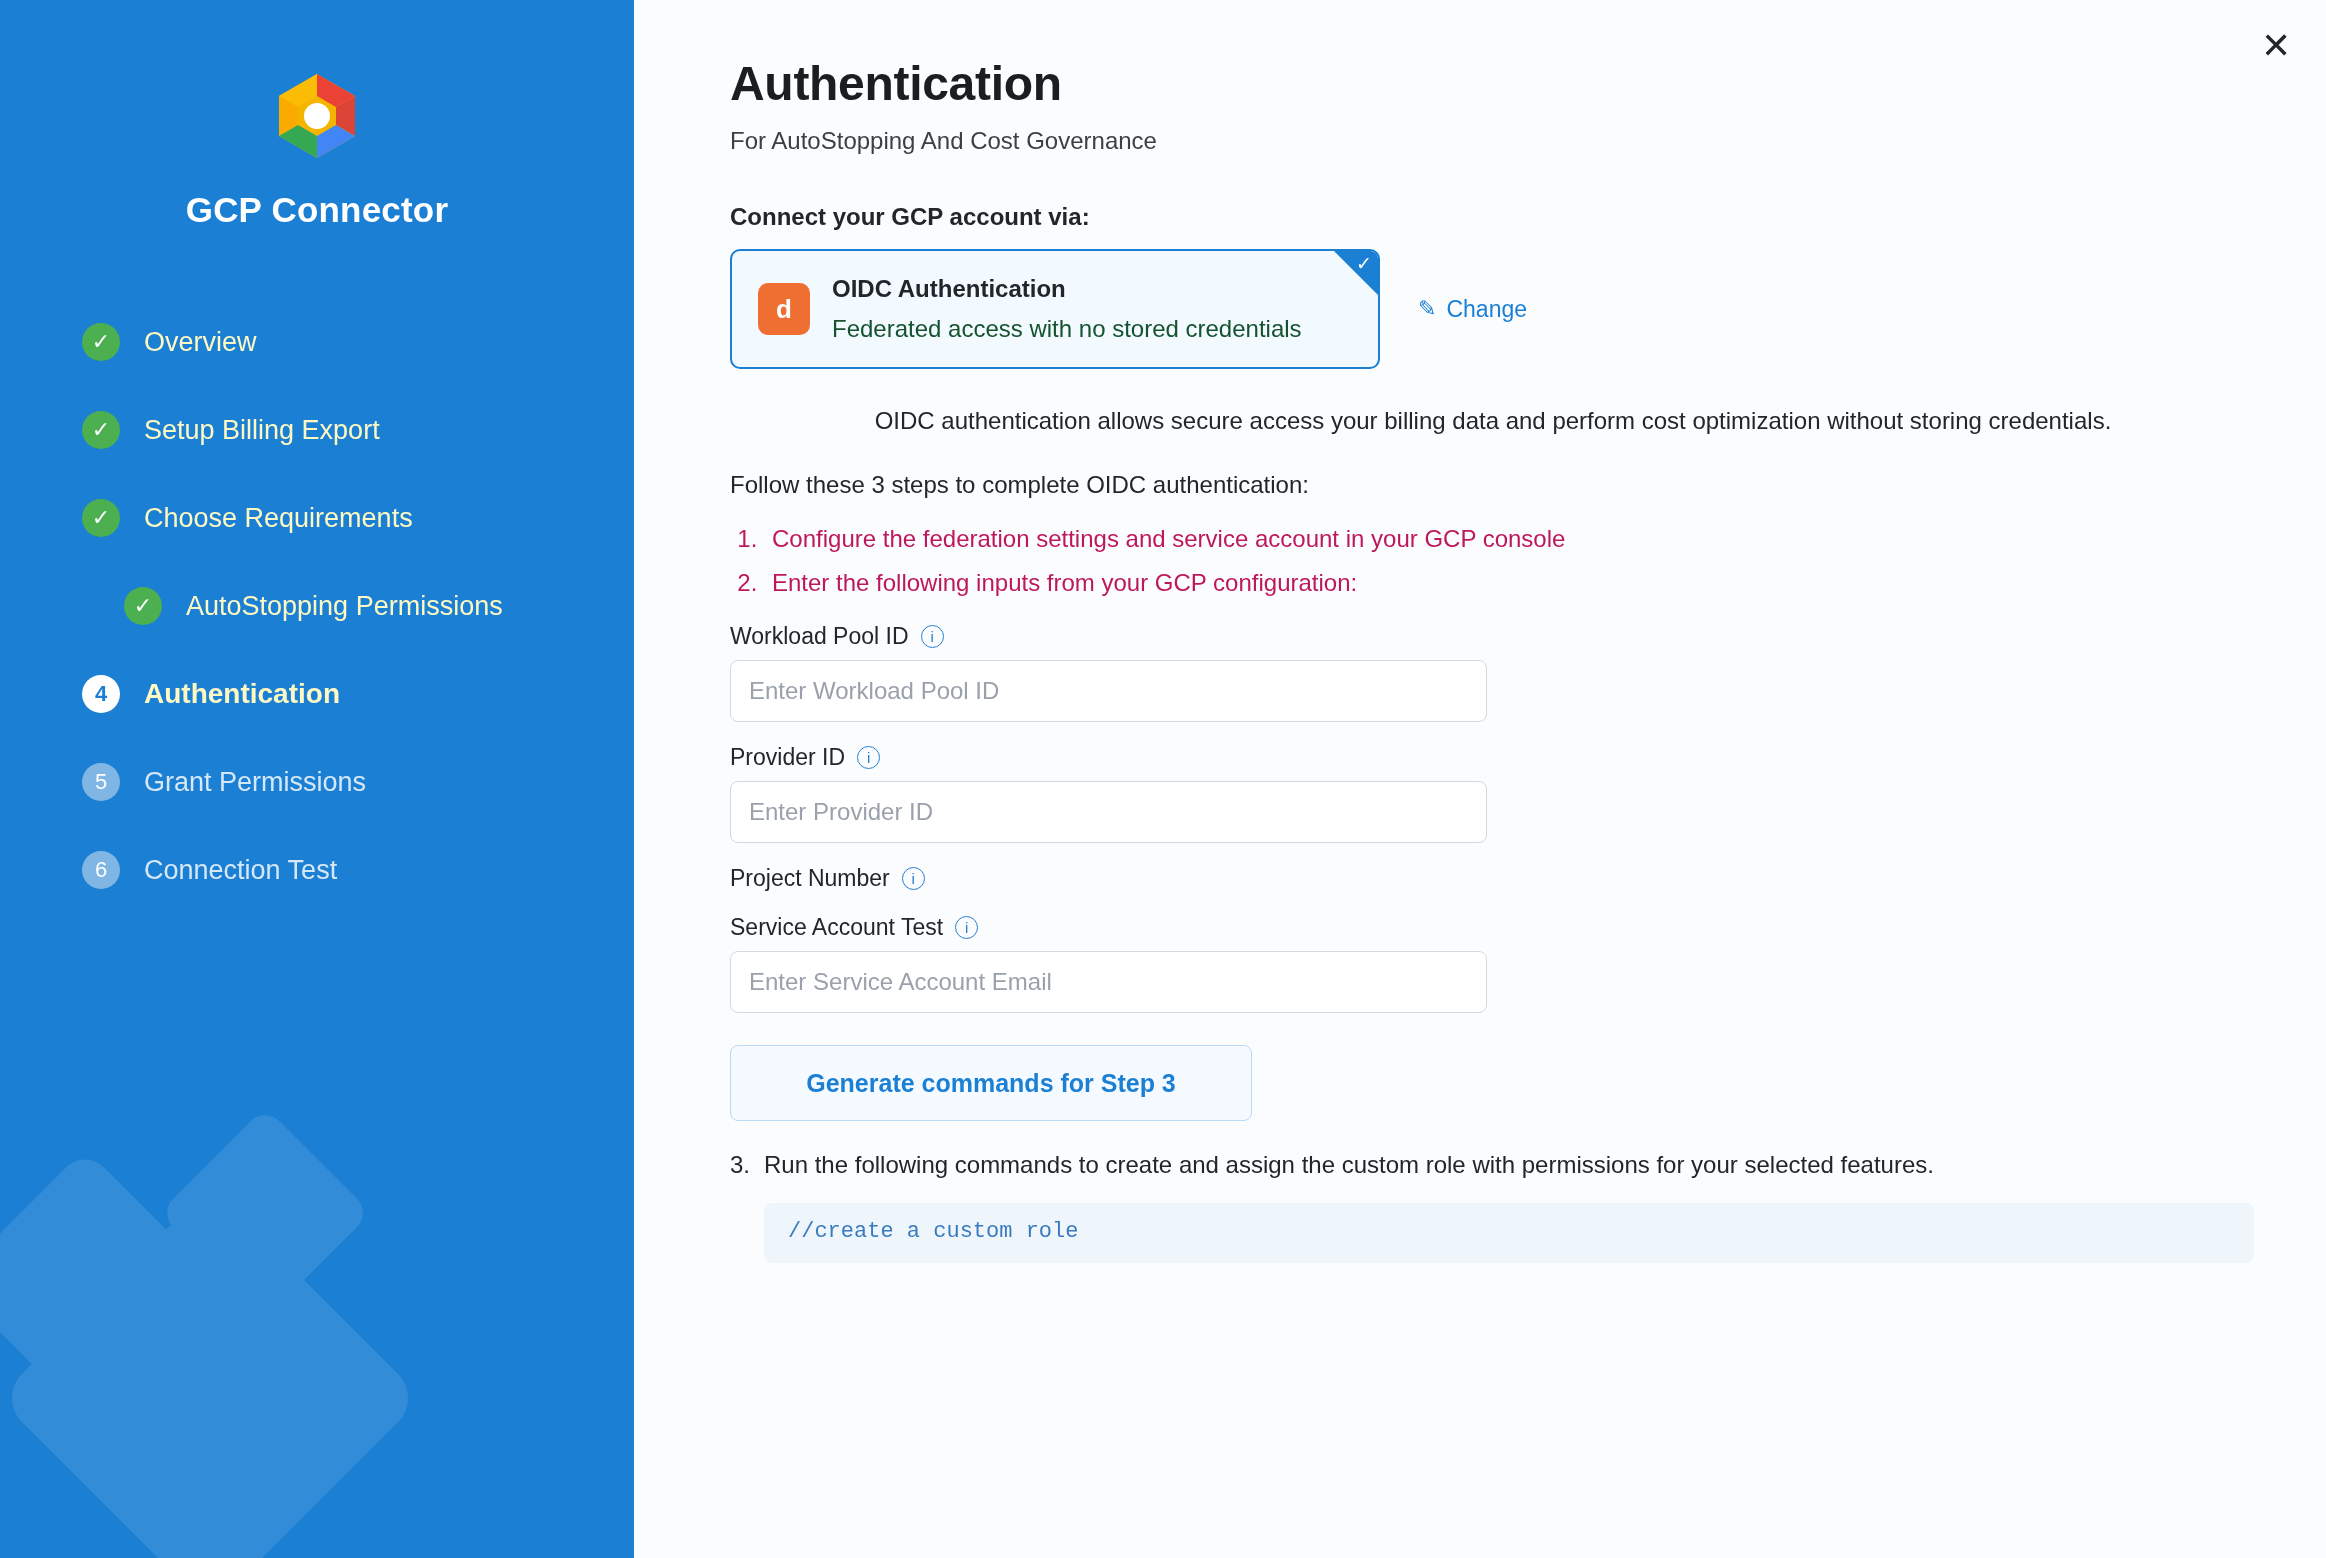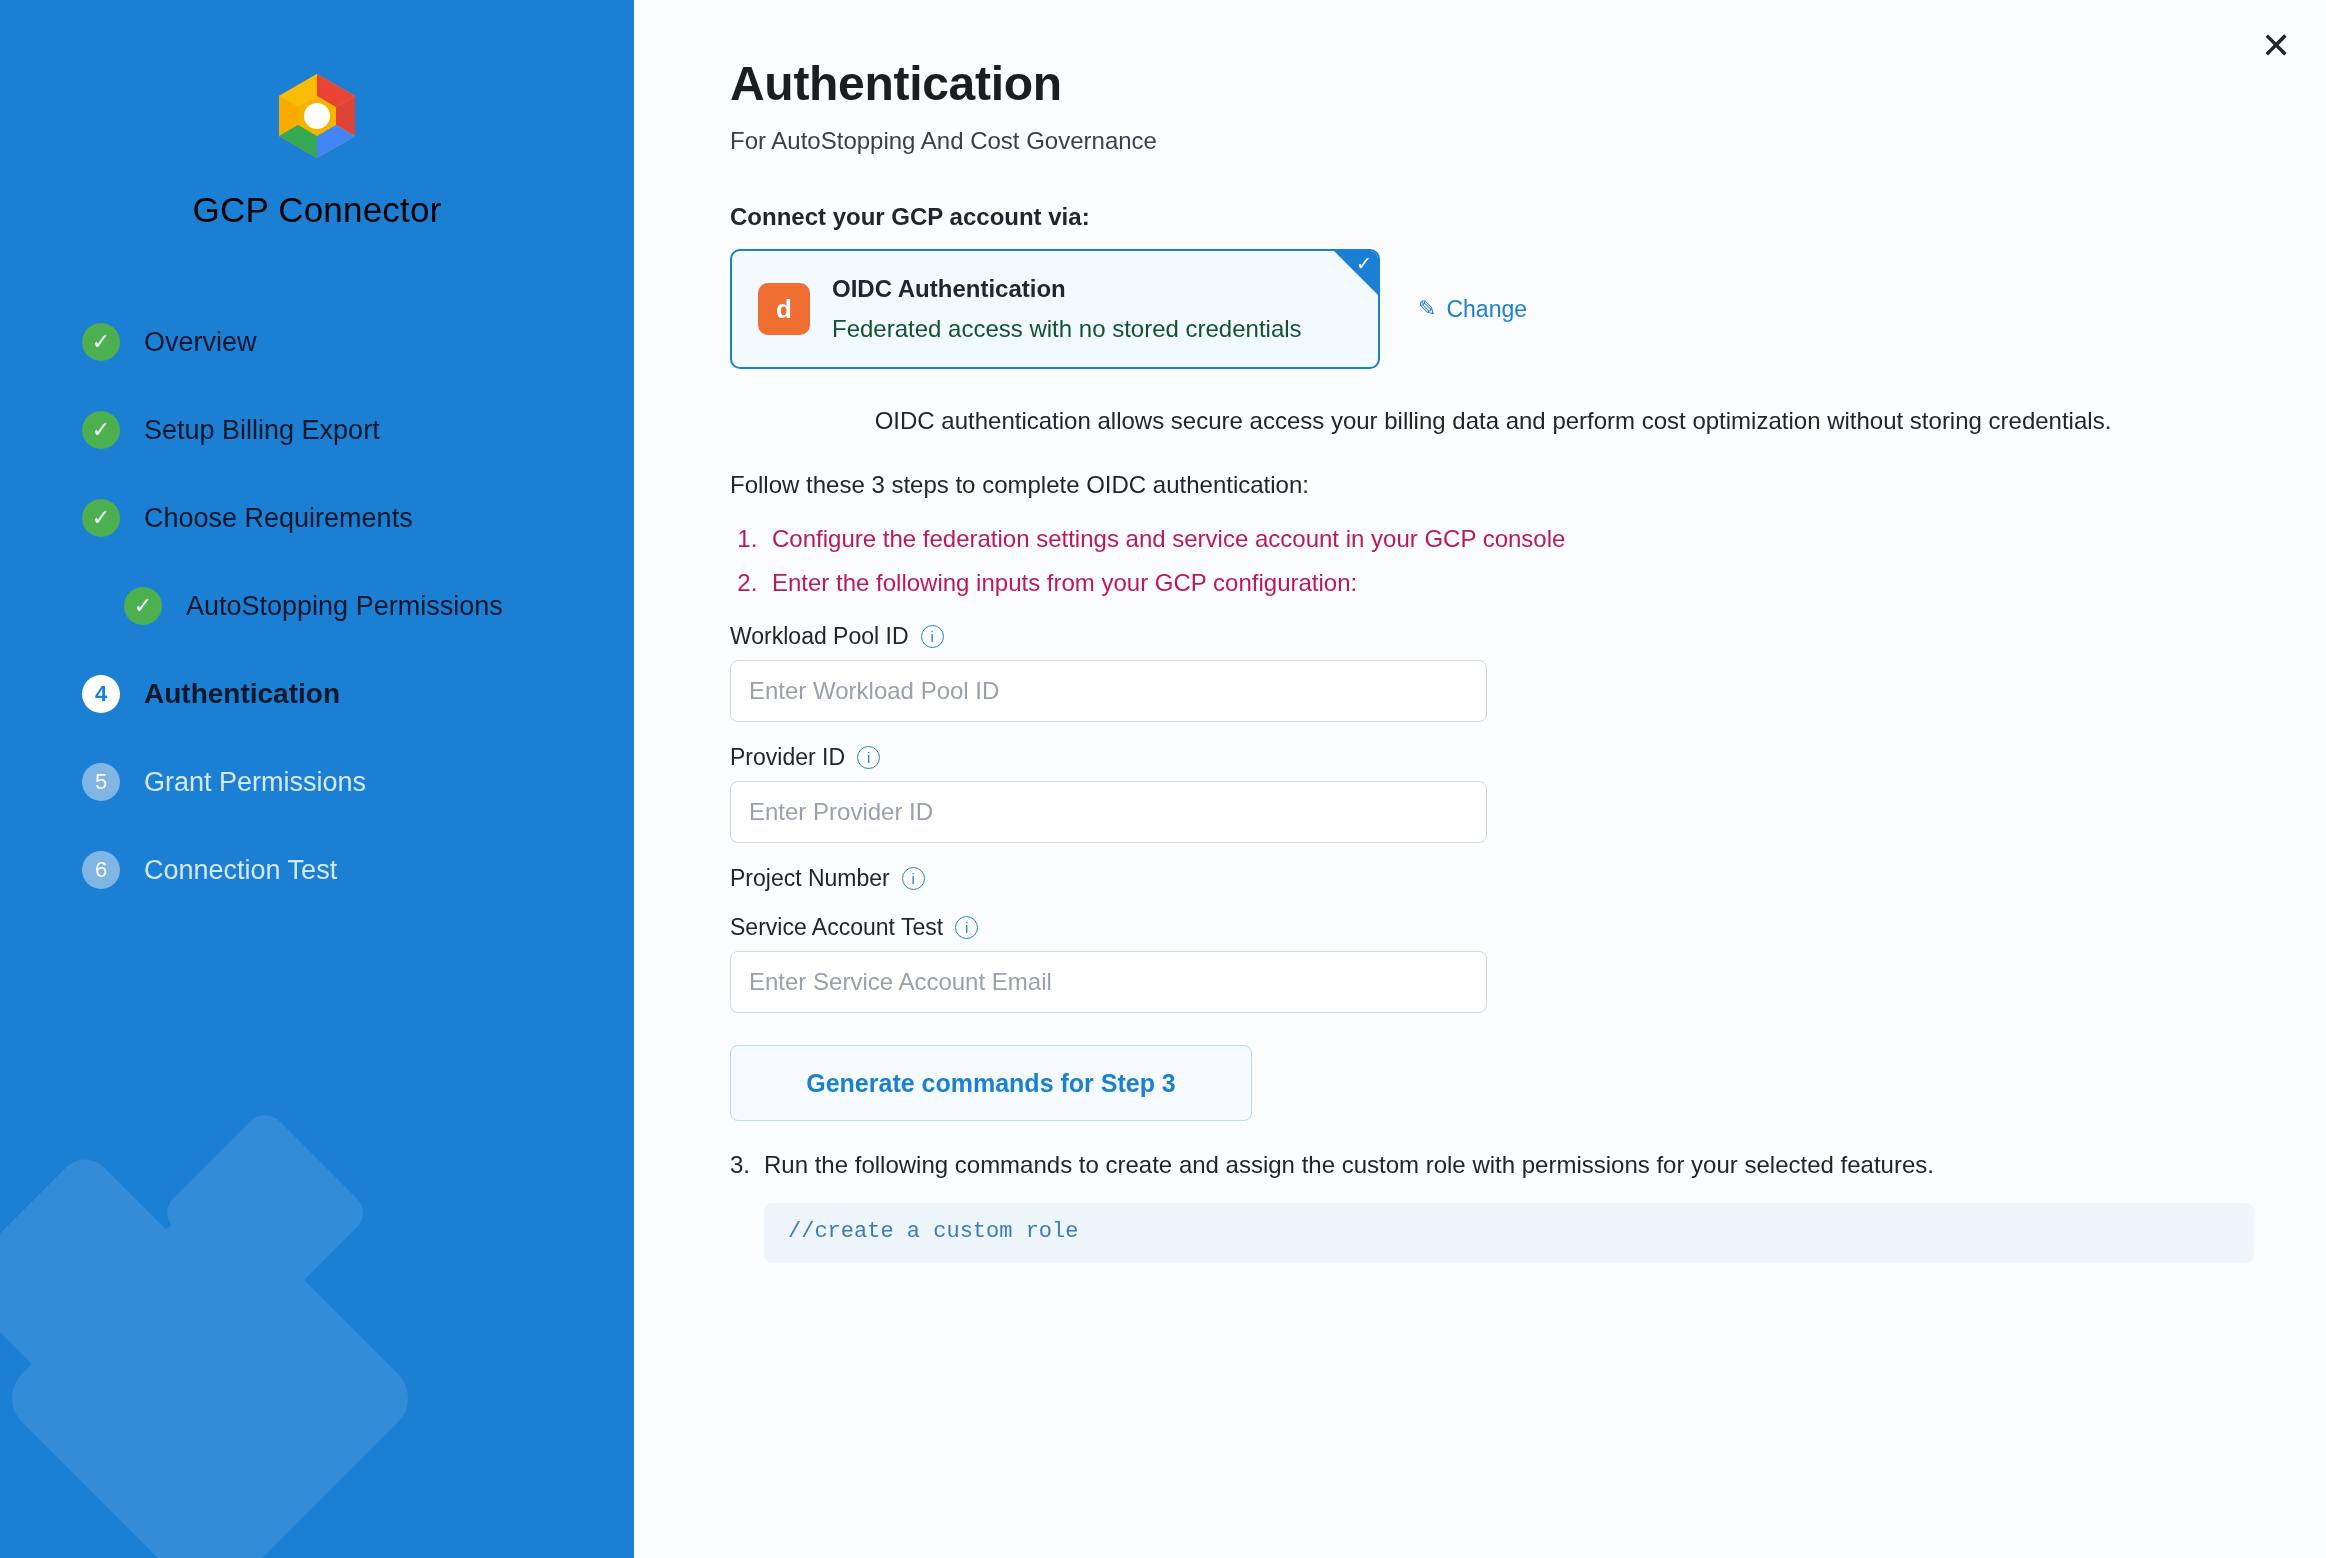--- a/index.html
+++ b/index.html
@@ -64,23 +64,23 @@
 
   .gcp-logo {
     margin: 70px auto 0;
     width: 100px;
     height: 92px;
     position: relative;
   }
   .brand-title {
     margin-top: 28px;
     text-align: center;
-    color: #000000;
+    color: #ffffff;
     font-size: 35px;
-    font-weight: normal;
+    font-weight: bold;
     letter-spacing: 0.2px;
   }
 
   .steps {
     margin-top: 82px;
     padding-left: 82px;
   }
   .step {
     display: flex;
     align-items: center;
@@ -110,21 +110,21 @@
     color: #1b7fd4;
     font-weight: bold;
     font-size: 22px;
   }
   .bullet.todo {
     background: #7fb6e4;
     color: #ffffff;
     font-size: 22px;
   }
   .step .label {
-    color: #0f172a;
+    color: #fef9c3;
     font-size: 27px;
   }
   .step.current .label { font-weight: bold; font-size: 28px; }
   .step.todo .label { color: #d6e8f8; }
 
   
   .main {
     position: relative;
     flex: 1 1 auto;
     background: #fbfcfe;

